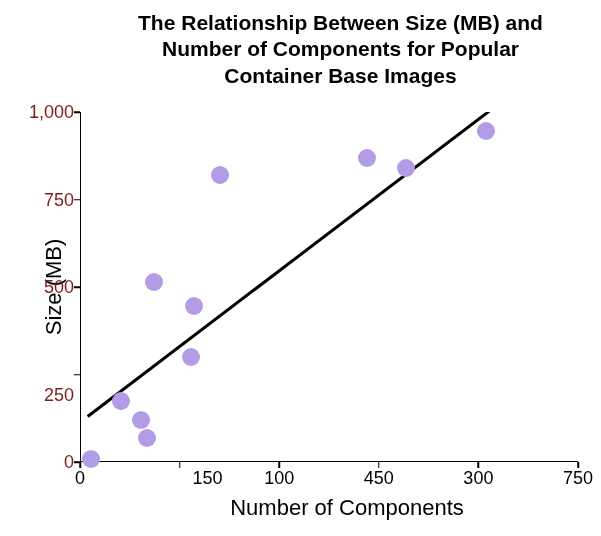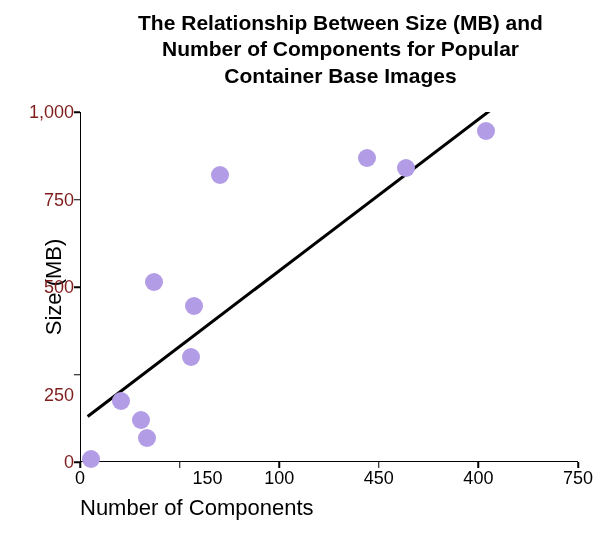--- a/index.html
+++ b/index.html
@@ -71,24 +71,24 @@
     left: 6px;
     top: 287px;
     transform: translateY(-50%) rotate(-90deg);
     transform-origin: center;
     font-size: 22px;
     color: #000;
     white-space: nowrap;
   }
   .xlabel {
     position: absolute;
-    left: 80px;
+    left: 98px;
     width: 498px;
     top: 495px;
-    text-align: left;
+    text-align: center;
     font-size: 22px;
     color: #000;
   }
   .pt {
     position: absolute;
     width: 18px;
     height: 18px;
     border-radius: 50%;
     background: #b29ce6;
     transform: translate(-50%, -50%);
@@ -117,21 +117,21 @@
   <div class="tick-mark-y" style="top:462px;"></div>
   <div class="tick-mark-y" style="top:374.5px;"></div>
   <div class="tick-mark-y" style="top:287px;"></div>
   <div class="tick-mark-y" style="top:199.5px;"></div>
   <div class="tick-mark-y" style="top:112px;"></div>
 
   <div class="xtick" style="left:80px;">0</div>
   <div class="xtick" style="left:179.6px;margin-left:28px;">150</div>
   <div class="xtick" style="left:279.2px;">100</div>
   <div class="xtick" style="left:378.8px;">450</div>
-  <div class="xtick" style="left:478.4px;">400</div>
+  <div class="xtick" style="left:478.4px;">300</div>
   <div class="xtick" style="left:578px;">750</div>
 
   <div class="tick-mark-x" style="left:80px;"></div>
   <div class="tick-mark-x" style="left:179.6px;"></div>
   <div class="tick-mark-x" style="left:279.2px;"></div>
   <div class="tick-mark-x" style="left:378.8px;"></div>
   <div class="tick-mark-x" style="left:478.4px;"></div>
   <div class="tick-mark-x" style="left:578px;"></div>
 
   <div class="plot" id="plot">

